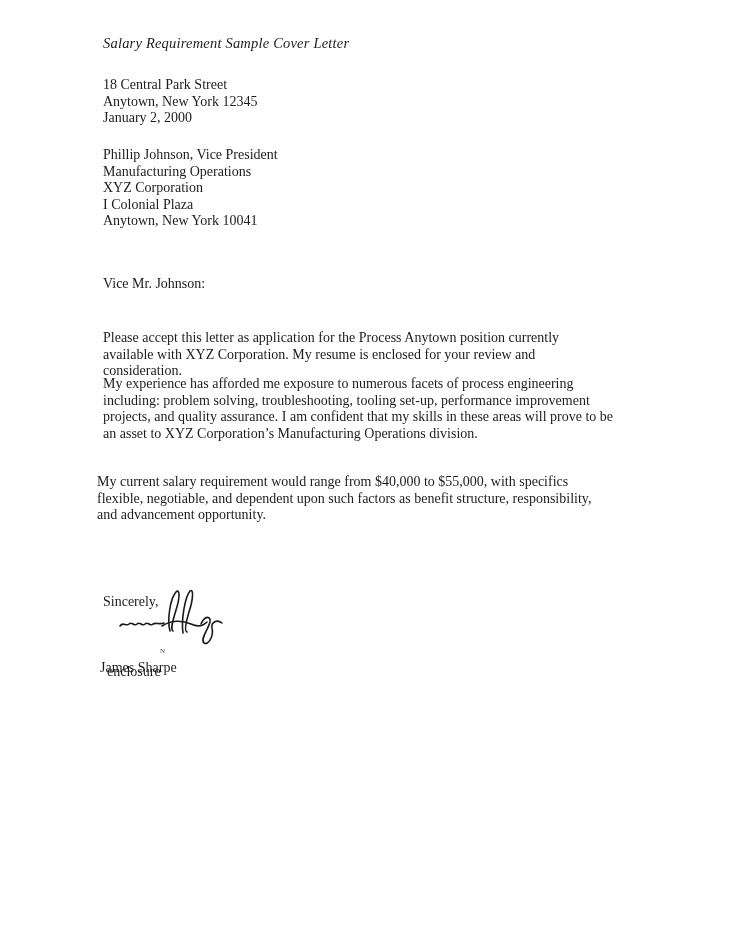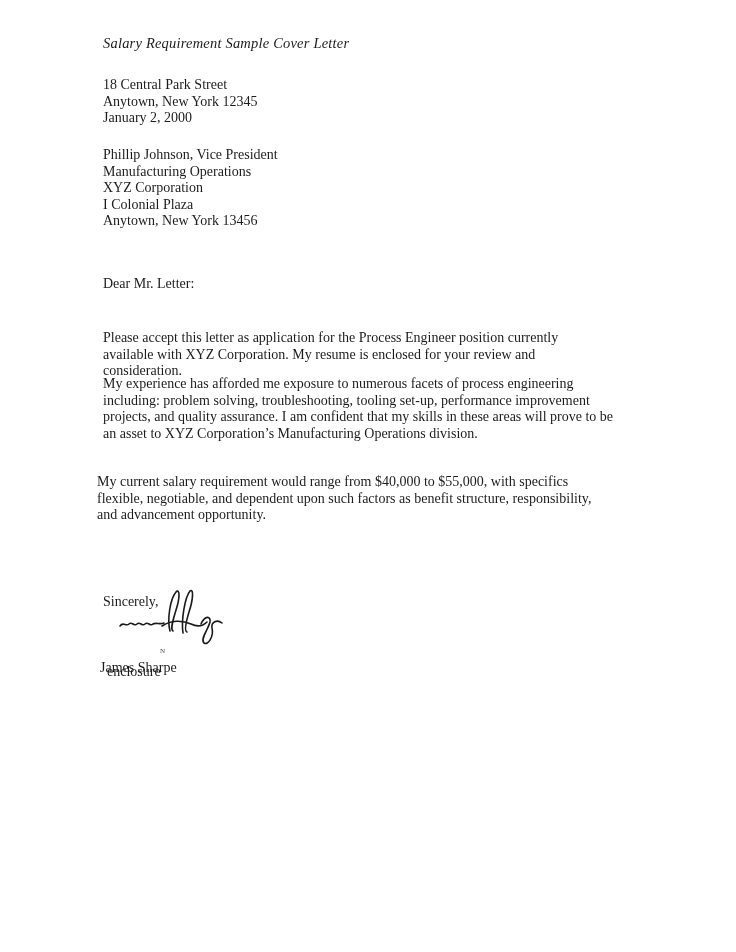--- a/index.html
+++ b/index.html
@@ -52,25 +52,25 @@
   <div class="abs letter-title" style="left:103px; top:35px;">Salary Requirement Sample Cover Letter</div>
 
   <div class="abs block" style="left:103px; top:77px;">18 Central Park Street
 Anytown, New York 12345
 January 2, 2000</div>
 
   <div class="abs block" style="left:103px; top:147px;">Phillip Johnson, Vice President
 Manufacturing Operations
 XYZ Corporation
 I Colonial Plaza
-Anytown, New York 13456</div>
+Anytown, New York 10041</div>
 
-  <div class="abs" style="left:103px; top:276px;">Dear Mr. Letter:</div>
+  <div class="abs" style="left:103px; top:276px;">Vice Mr. Johnson:</div>
 
-  <div class="abs para" style="left:103px; top:330px; width:560px;">Please accept this letter as application for the Process Engineer position currently
+  <div class="abs para" style="left:103px; top:330px; width:560px;">Please accept this letter as application for the Process Anytown position currently
 available with XYZ Corporation. My resume is enclosed for your review and
 consideration.</div>
 
   <div class="abs para" style="left:103px; top:376px; width:560px;">My experience has afforded me exposure to numerous facets of process engineering
 including: problem solving, troubleshooting, tooling set-up, performance improvement
 projects, and quality assurance. I am confident that my skills in these areas will prove to be
 an asset to XYZ Corporation’s Manufacturing Operations division.</div>
 
   <div class="abs para" style="left:97px; top:474px; width:560px;">My current salary requirement would range from $40,000 to $55,000, with specifics
 flexible, negotiable, and dependent upon such factors as benefit structure, responsibility,

